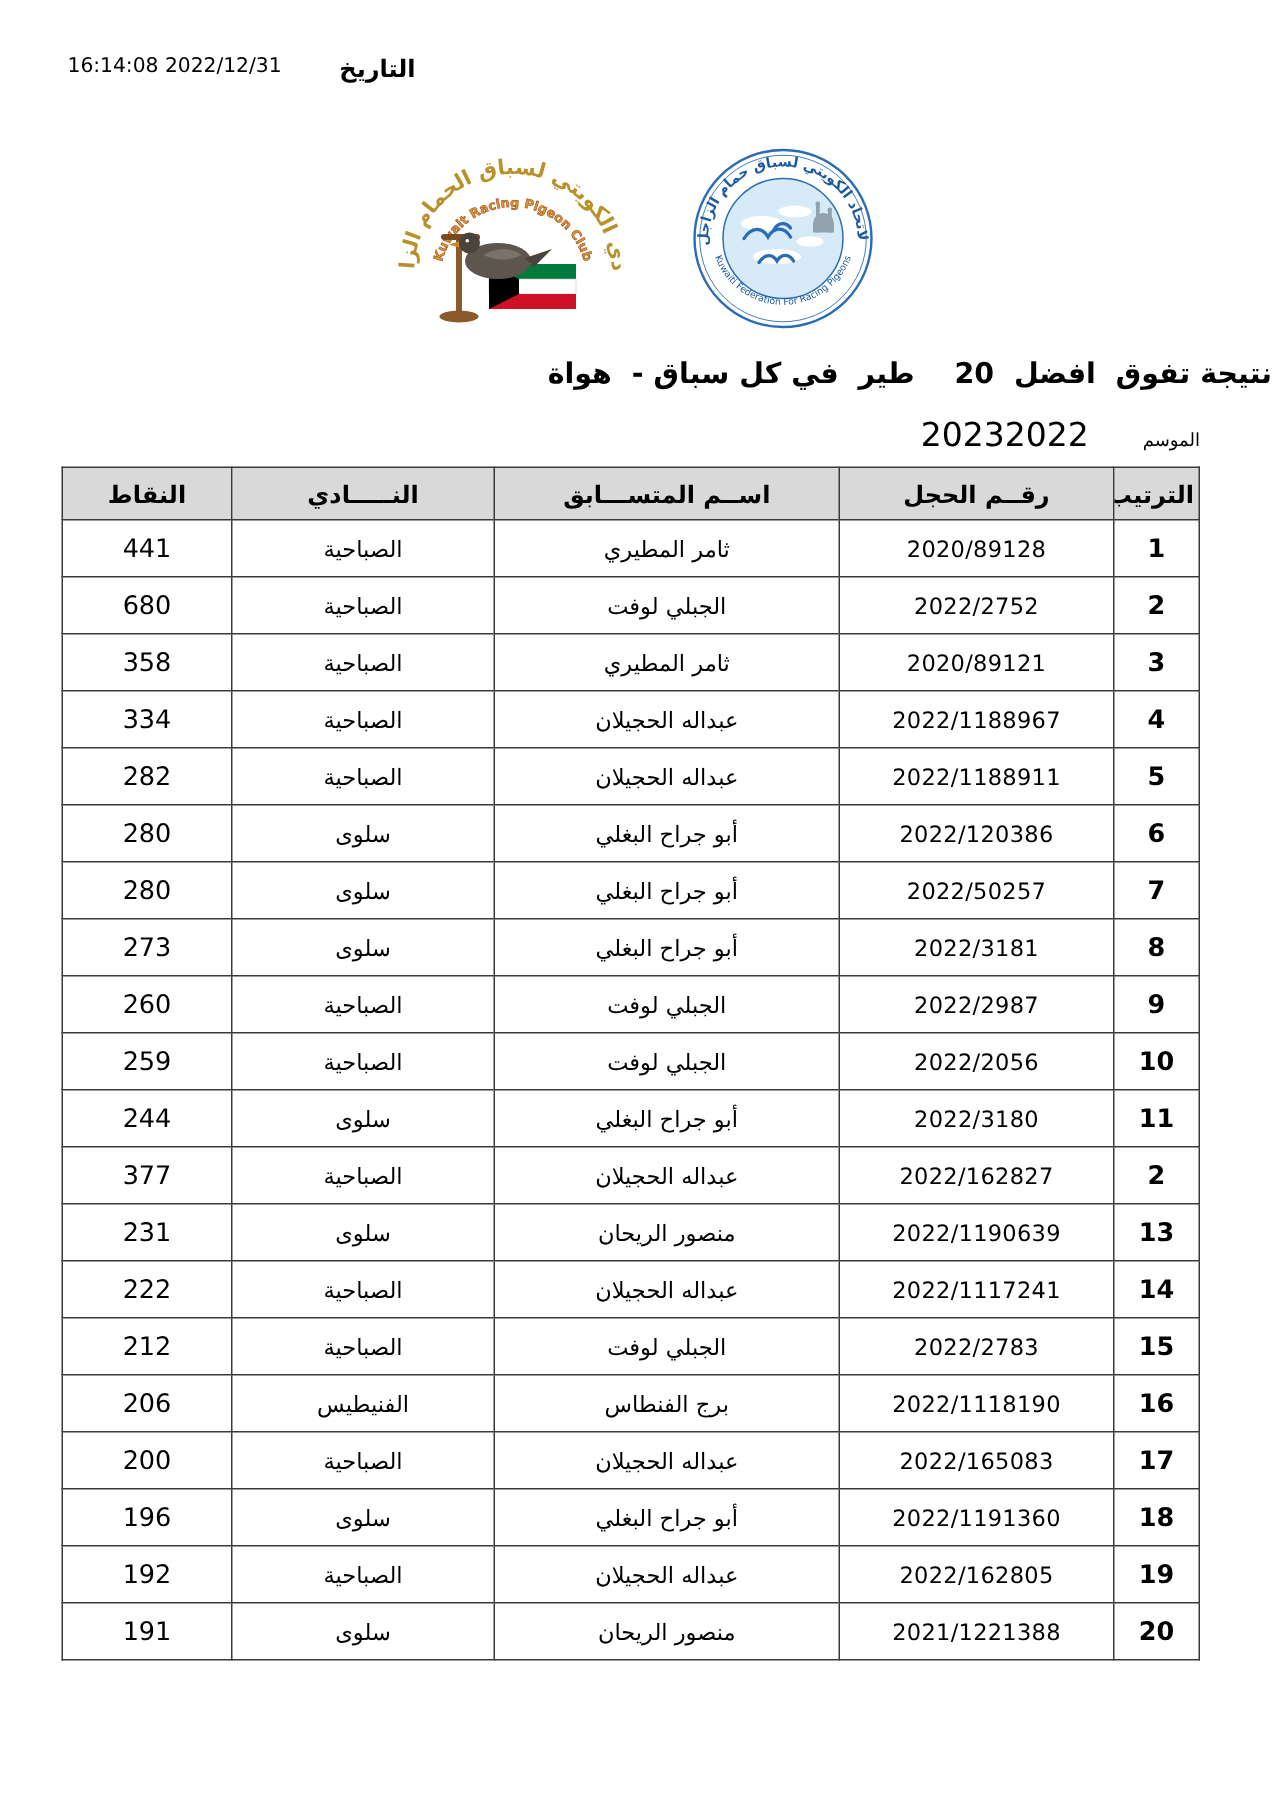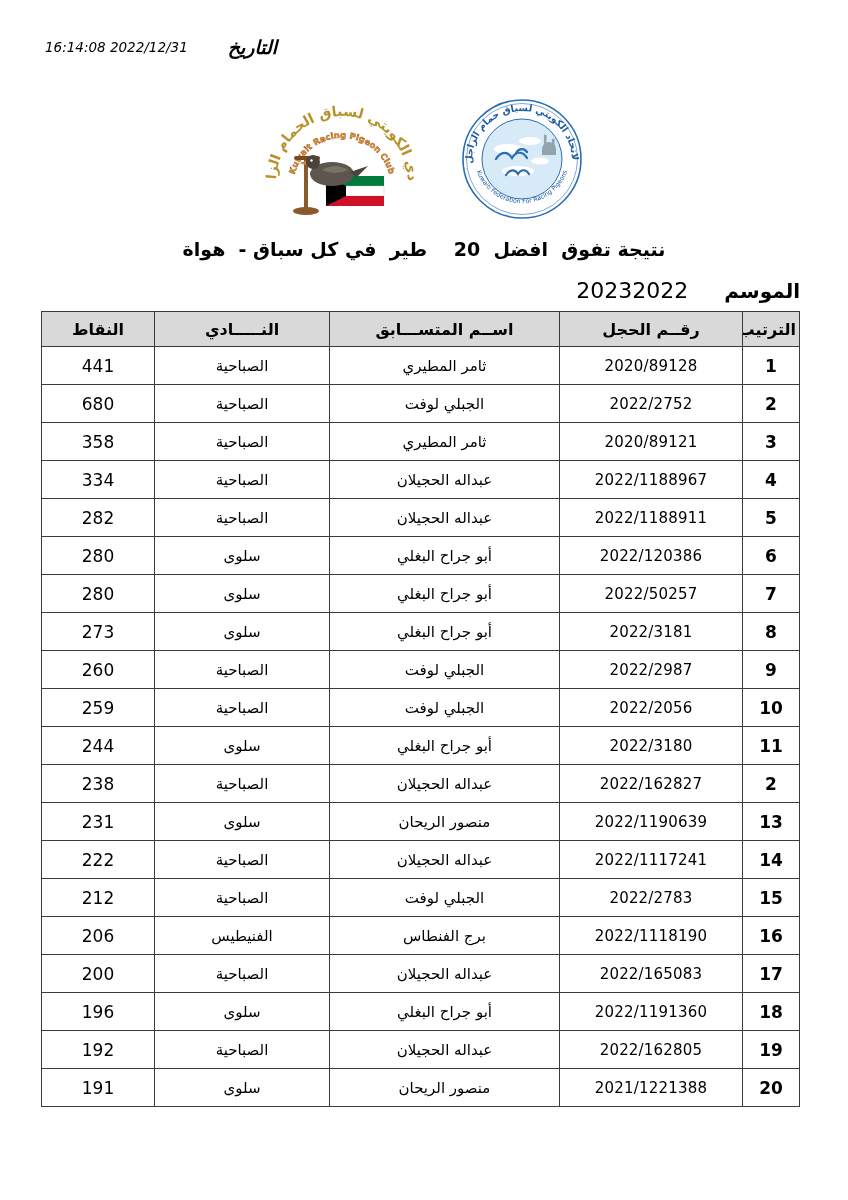--- a/index.html
+++ b/index.html
@@ -10,45 +10,45 @@
     font-family:"DejaVu Sans", sans-serif;
     color:#000;
     position:relative;
     direction:rtl;
     overflow:hidden;
   }
 
   
   .date-row{
     position:absolute; top:36px; left:45px; width:232px;
-    direction:ltr; display:flex; justify-content:space-between; align-items:center;font-style:italic;
+    direction:ltr; display:flex; justify-content:space-between; align-items:flex-start;
   }
   .date-value{ font-size:13.5px; }
-  .date-label{ font-weight:bold; font-size:19px;margin-left:20px; }
+  .date-label{ font-weight:bold; font-size:16px;margin-left:20px; }
 
   
   .logos{
     position:absolute; top:96px; left:0; width:100%;
     display:flex; justify-content:center; align-items:center; gap:40px;
     direction:ltr;
   }
   .logo-club{ width:156px; height:126px; }
   .logo-fed{ width:124px; height:124px; }
 
   
   .title{
     position:absolute; top:238px; left:0; width:100%;
-    text-align:center; font-weight:bold; font-size:19px;
+    text-align:right; font-weight:bold; font-size:19px;
     white-space:pre;
   }
   .season{
     position:absolute; top:278px; right:48px;
     display:flex; align-items:baseline; gap:36px;
   }
-  .season-label{ font-weight:bold; font-size:20px; }
+  .season-label{ font-weight:normal; font-size:12px; }
   .season-value{ font-size:22px; }
 
   
   .results-wrap{ position:absolute; top:311px; right:48px; }
   table.results{
     border-collapse:collapse; table-layout:fixed; width:758px;
     background:#fff;
   }
   .results th, .results td{
     border:1px solid #3a3a3a;
@@ -264,21 +264,21 @@
     <td class="name">أبو جراح البغلي</td>
     <td class="club">سلوى</td>
     <td class="points">244</td>
   </tr>
 
   <tr>
     <td class="rank">2</td>
     <td class="ring">2022/162827</td>
     <td class="name">عبداله الحجيلان</td>
     <td class="club">الصباحية</td>
-    <td class="points">238</td>
+    <td class="points">377</td>
   </tr>
 
   <tr>
     <td class="rank">13</td>
     <td class="ring">2022/1190639</td>
     <td class="name">منصور الريحان</td>
     <td class="club">سلوى</td>
     <td class="points">231</td>
   </tr>
 

